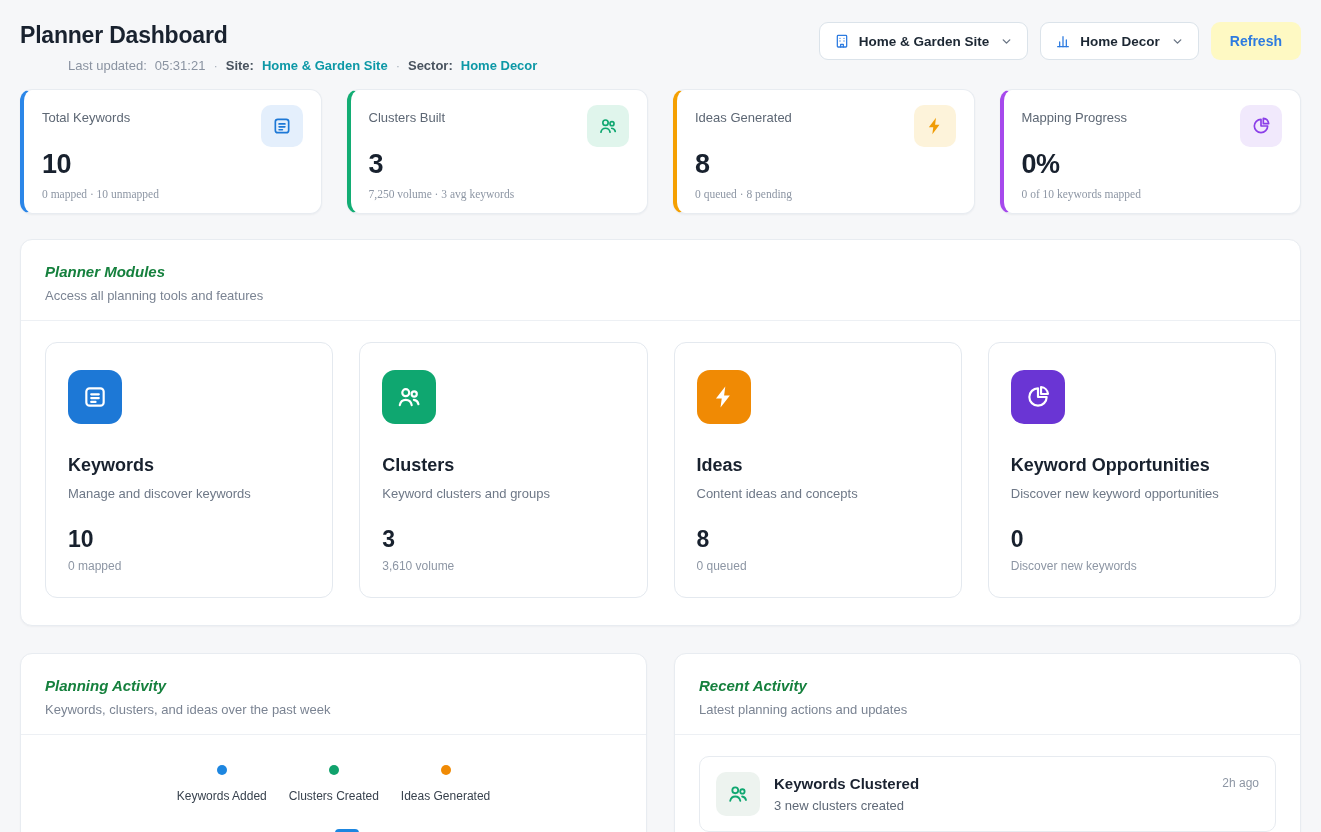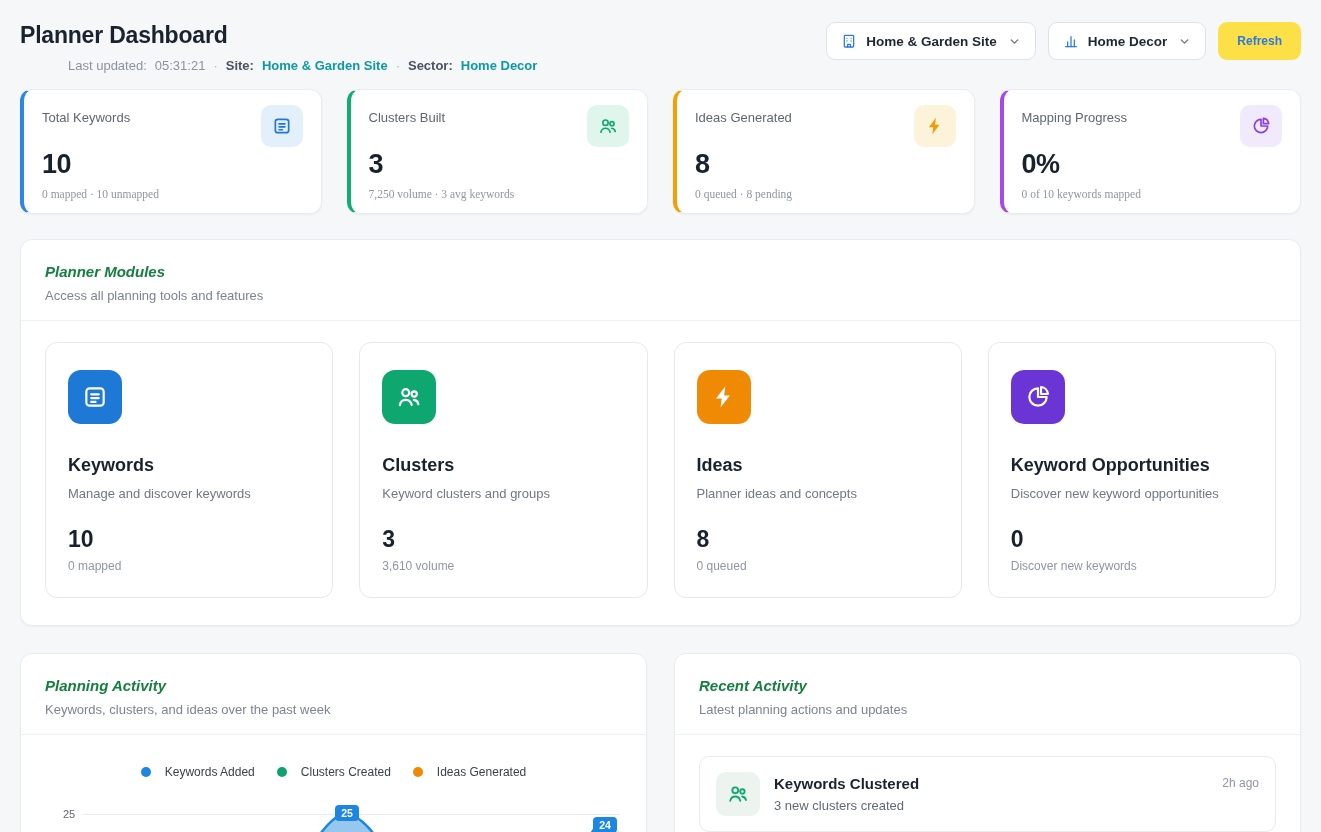--- a/index.html
+++ b/index.html
@@ -24,22 +24,22 @@
   .controls { display:flex; gap:12px; align-items:center; }
   .select-btn {
     display:flex; align-items:center; gap:9px;
     background:#fff; border:1px solid #dbe3ea; border-radius:9px;
     height:38px; padding:0 14px; font-size:13.5px; font-weight:700; color:#1c2733;
     cursor:pointer; font-family:inherit;
   }
   .lead-icon { width:16px; height:16px; color:#2d7be0; display:inline-flex; }
   .chev-icon { width:13px; height:13px; color:#6b7685; display:inline-flex; margin-left:2px; }
   .refresh-btn {
-    background:#fde047; color:#2d7be0; border:none; border-radius:9px;
-    height:38px; padding:0 19px; font-size:12px; font-weight:700; cursor:pointer; font-family:inherit;text-align:right;
+    background:#fef9c3; color:#2d7be0; border:none; border-radius:9px;
+    height:38px; padding:0 19px; font-size:14px; font-weight:700; cursor:pointer; font-family:inherit;text-align:right;
   }
   svg { display:block; }
 
   
   .stats-grid { display:grid; grid-template-columns:repeat(4,1fr); gap:25px; margin-top:16px; }
   .stat-card {
     background:#fff; border:1px solid #e8ecf1; border-left:4px solid #ccc;
     border-radius:12px; padding:15px 18px 13px;
     box-shadow:0 1px 2px rgba(20,30,50,.05);
   }
@@ -78,21 +78,21 @@
   .module-desc { margin-top:10px; font-size:13px; color:#6e7887; }
   .module-value { margin-top:25px; font-size:23px; font-weight:800; color:#18212e; }
   .module-sub { margin-top:6px; font-size:12px; color:#8d96a4; }
 
   
   .bottom-grid { display:grid; grid-template-columns:1fr 1fr; gap:27px; margin-top:27px; }
   .bottom-grid .panel { min-height:340px; }
 
   .chart-wrap { padding:30px 24px 0; }
   .legend { display:flex; justify-content:center; gap:22px; }
-  .legend-item { display:flex; align-items:center; gap:14px; font-size:12px; color:#38424e; }
+  .legend-item { display:flex; align-items:center; gap:14px; font-size:12px; color:#38424e;flex-direction:column; }
   .dot { width:10px; height:10px; border-radius:50%; }
   .dot-blue { background:#1d86e0; } .dot-green { background:#10a26c; } .dot-orange { background:#f08a04; }
 
   .chart-area { position:relative; height:160px; margin-top:20px; }
   .ytick { position:absolute; left:18px; top:9px; font-size:11px; color:#5d6774; }
   .gridline { position:absolute; left:38px; right:2px; top:15px; height:1px; background:#e7ebef; }
   .chart-svg { position:absolute; left:38px; top:0; width:calc(100% - 40px); height:160px; }
   .pt-badge {
     position:absolute; min-width:24px; height:16px; padding:0 4px;
     background:#1d86e0; color:#fff; font-size:10.5px; font-weight:700;
@@ -262,21 +262,21 @@
         <div class="module-sub">3,610 volume</div>
       </div>
 
       <div class="module-card">
         <div class="module-icon mi-amber">
           <svg viewBox="0 0 24 24" fill="currentColor">
               <path d="M13.2 2.2 4.6 13.4h5.3l-1.1 8.4 8.6-11.2h-5.3z"></path>
             </svg>
         </div>
         <div class="module-title">Ideas</div>
-        <div class="module-desc">Planner ideas and concepts</div>
+        <div class="module-desc">Content ideas and concepts</div>
         <div class="module-value">8</div>
         <div class="module-sub">0 queued</div>
       </div>
 
       <div class="module-card">
         <div class="module-icon mi-purple">
           <svg viewBox="0 0 24 24" fill="none" stroke="currentColor" stroke-width="2" stroke-linejoin="round">
             <path d="M12 4a8 8 0 1 0 8 8h-8z"></path>
               <path d="M14.8 2.8a7.2 7.2 0 0 1 6.4 6.4h-6.4z"></path>
           </svg>

